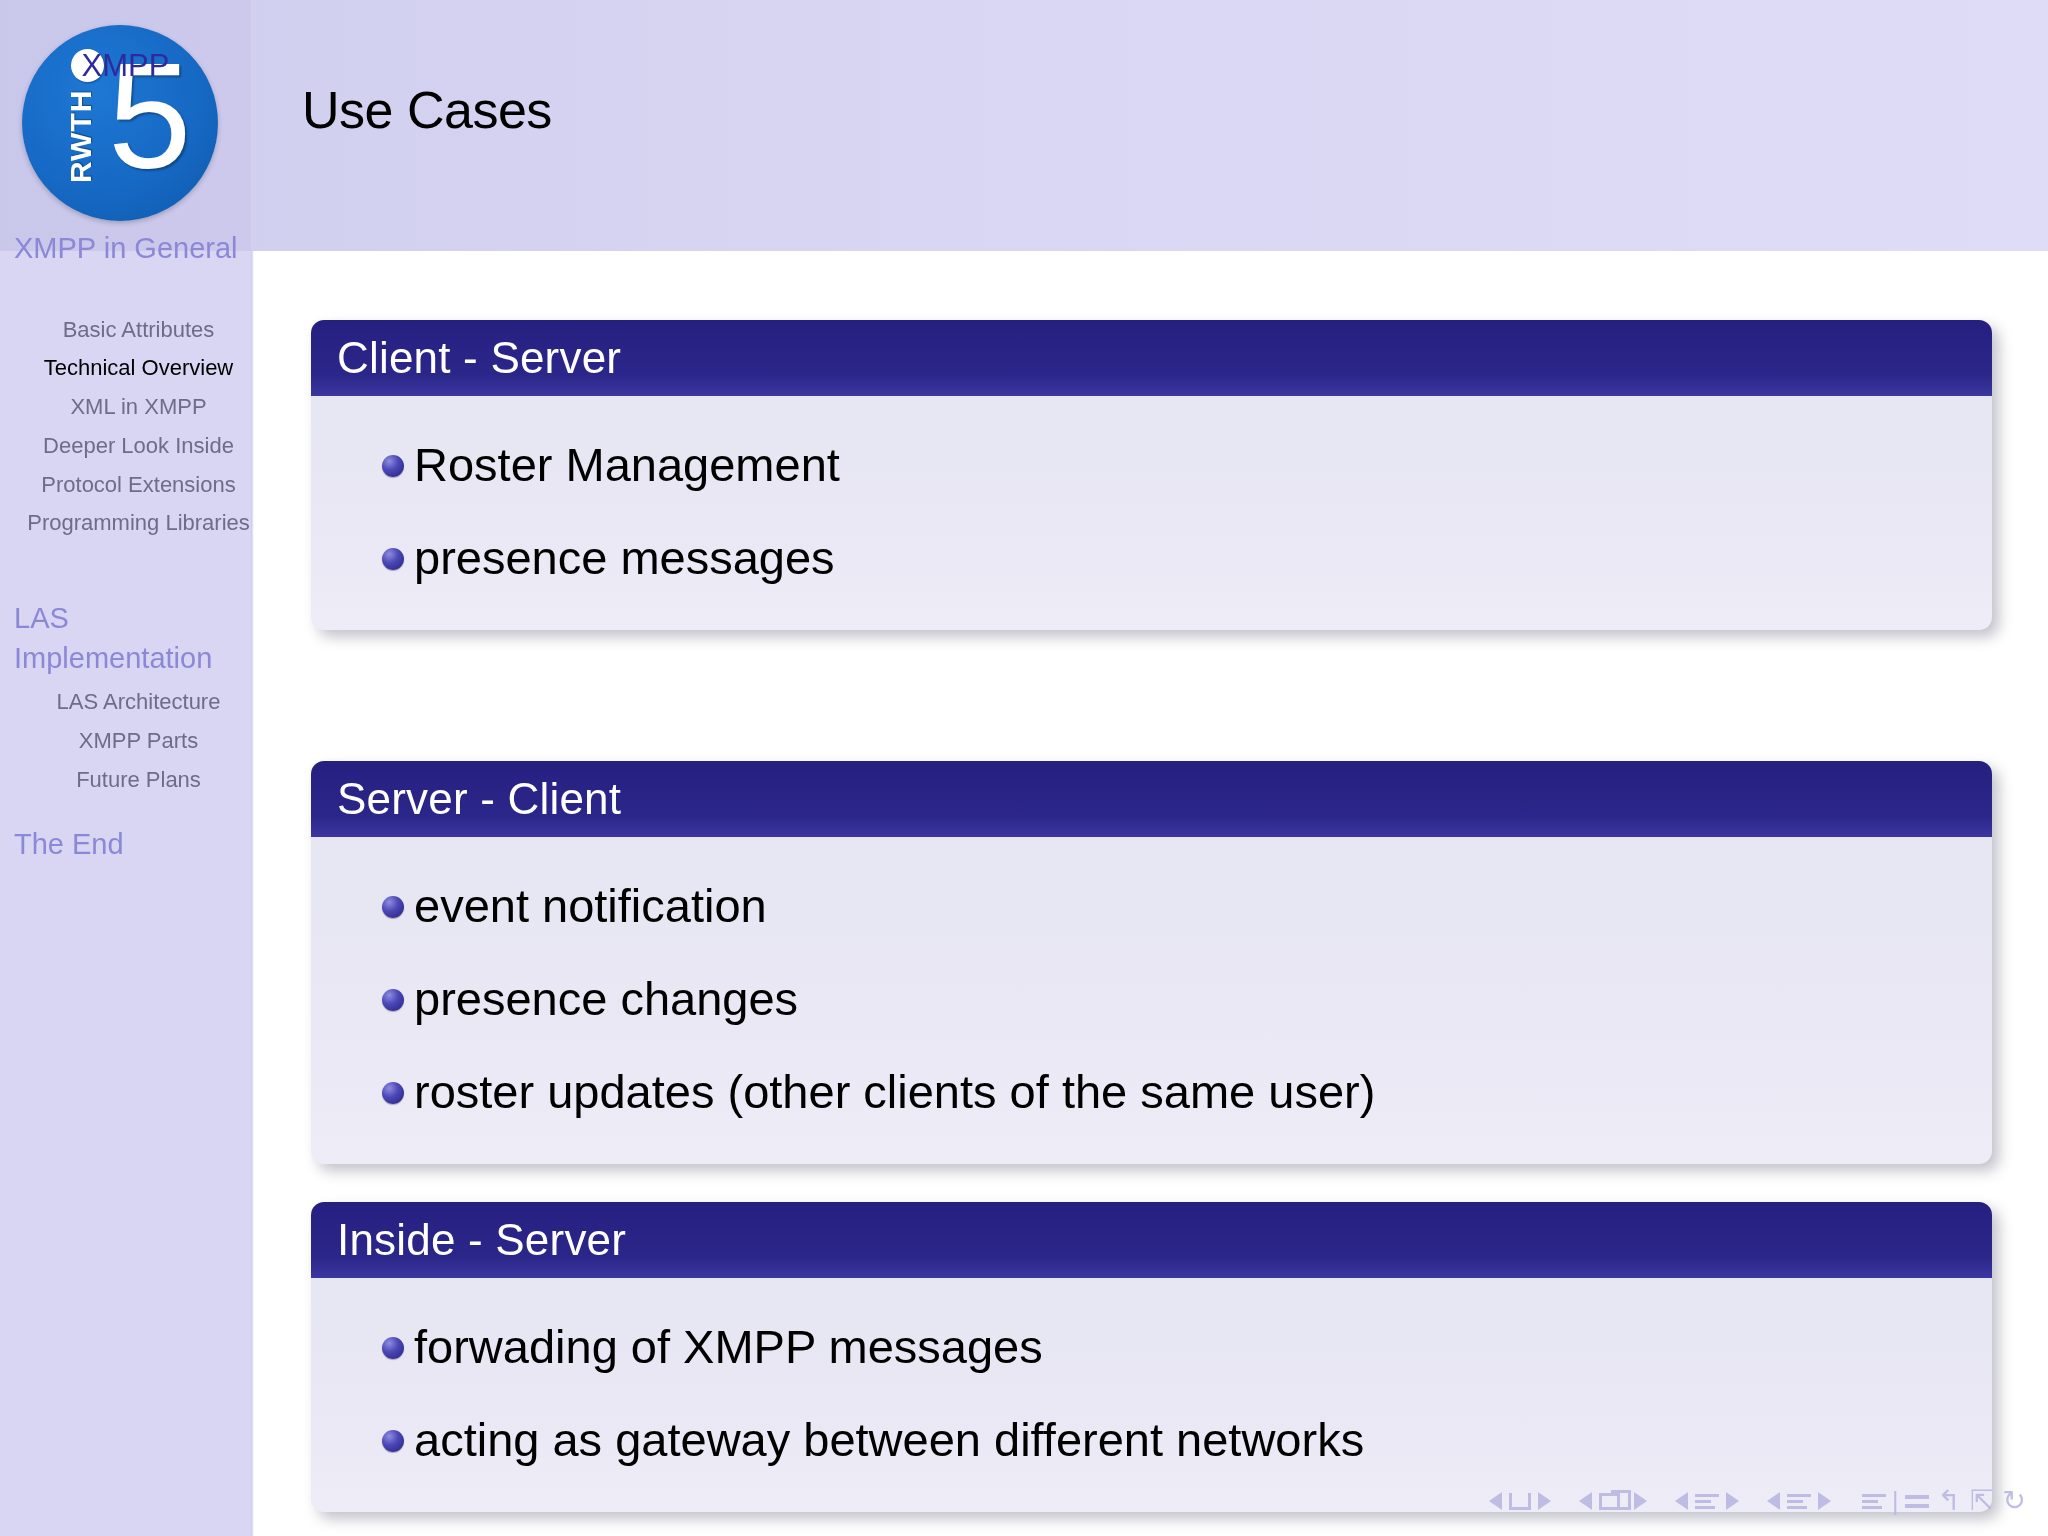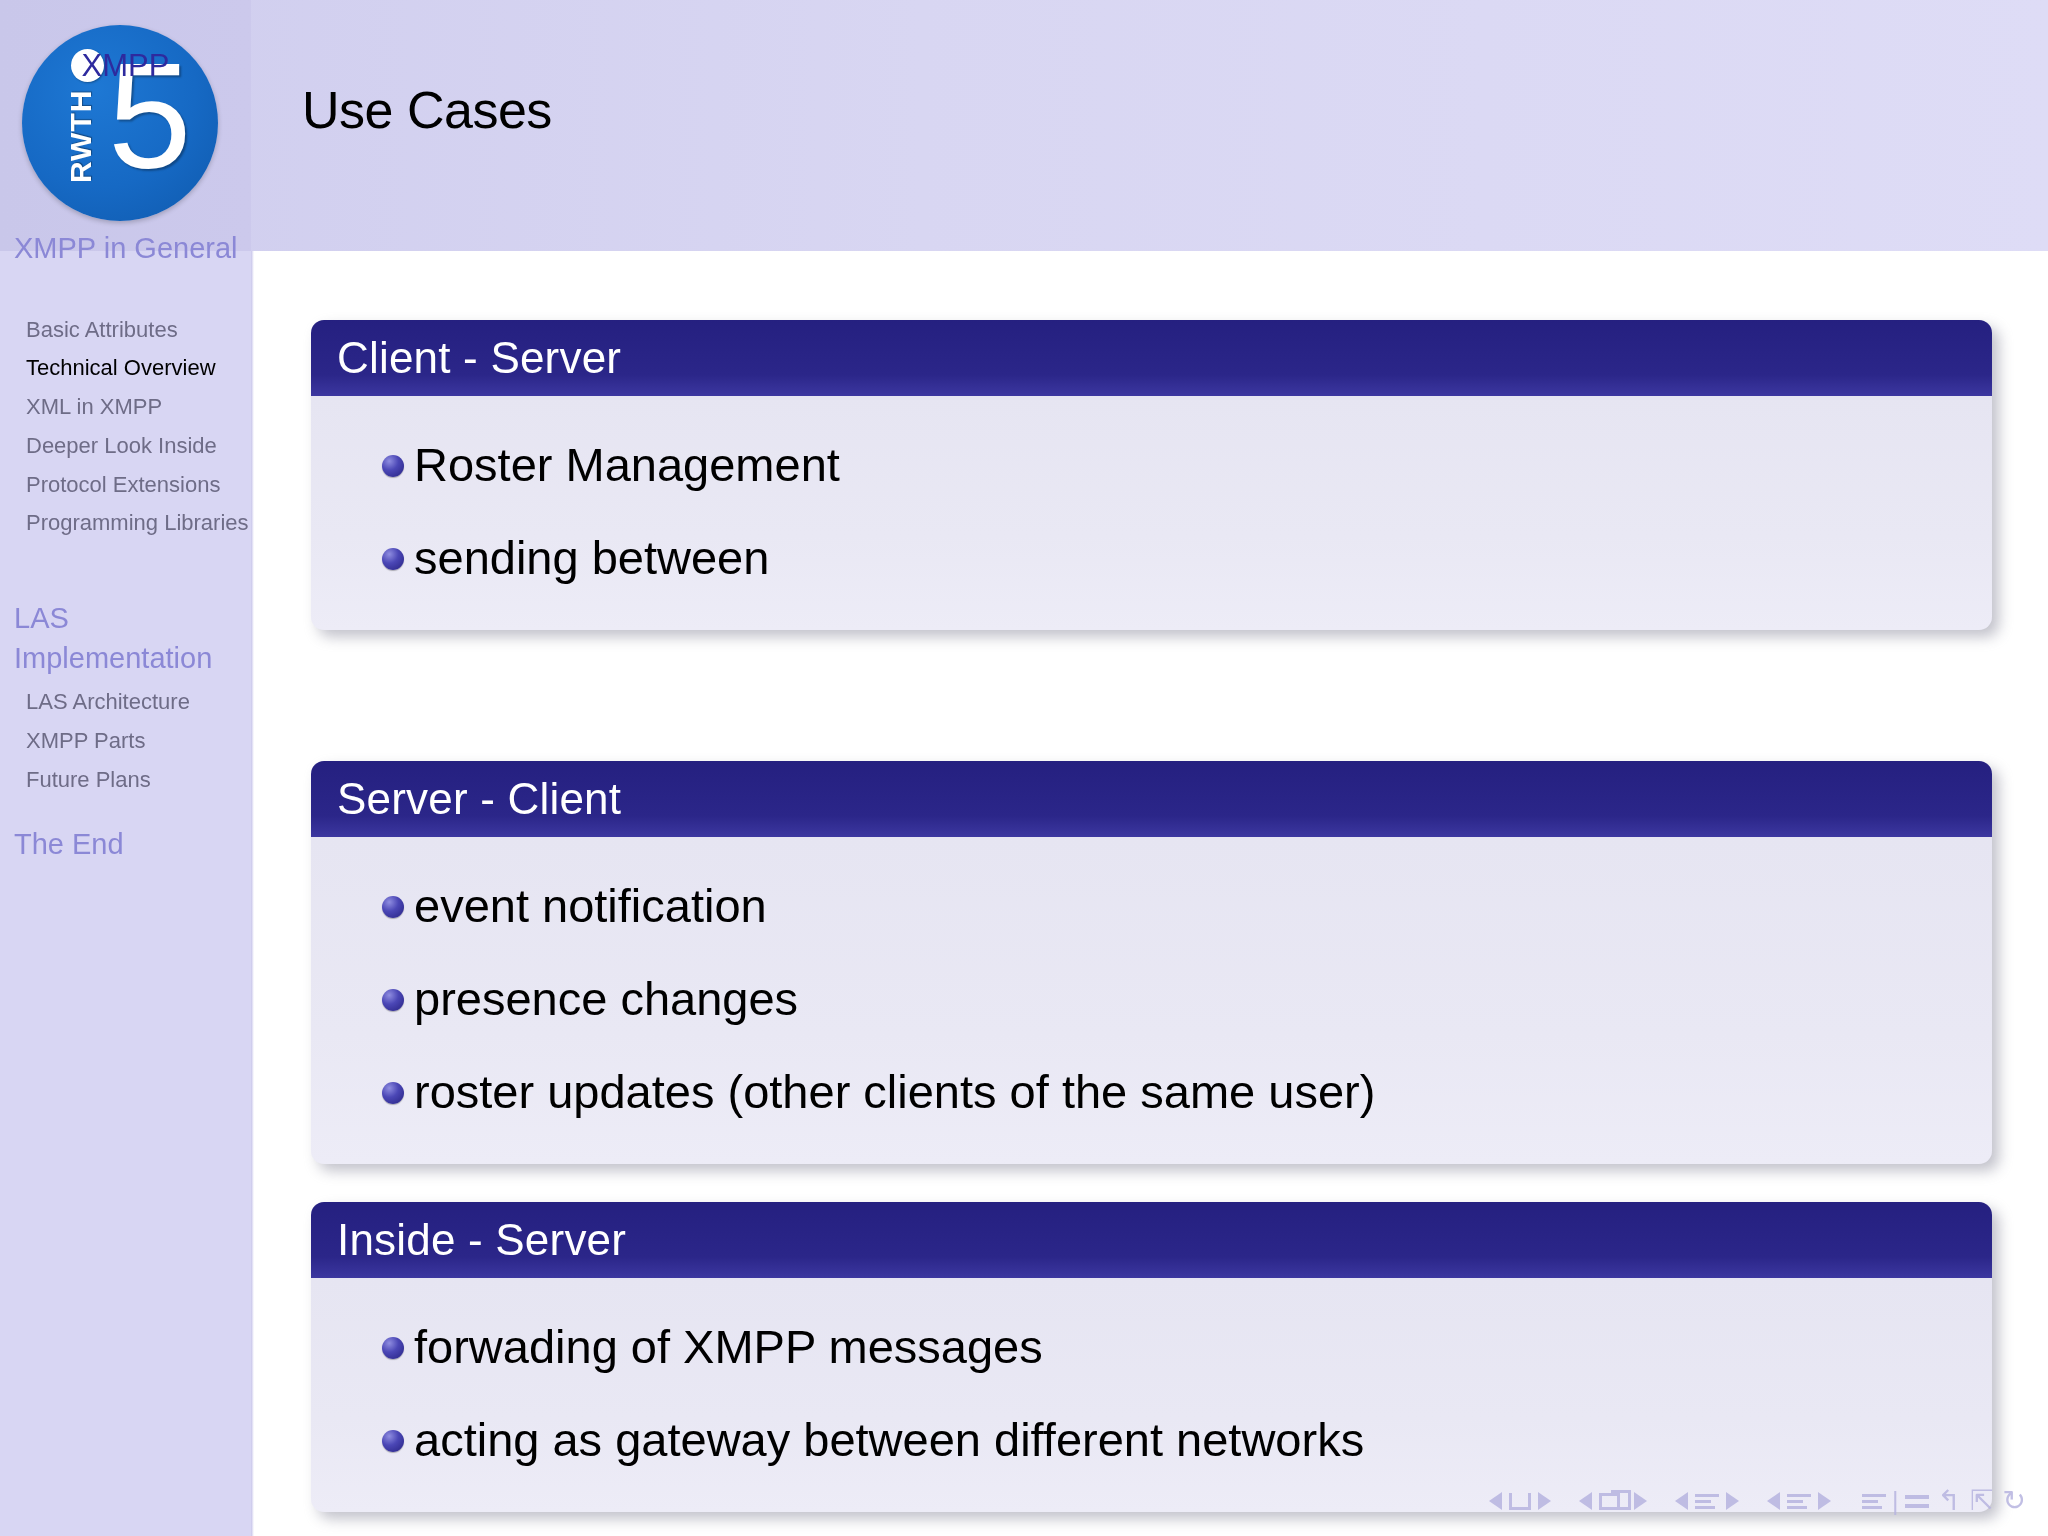--- a/index.html
+++ b/index.html
@@ -119,20 +119,21 @@
   }
 
   .side-item {
     position: absolute;
     left: 26px;
     width: 225px;
     color: #6e6c87;
     font-size: 22px;
     line-height: 39px;
     white-space: nowrap;
+    text-align: center;
   }
   .side-item.wrap { white-space: normal; line-height: 38px; }
   .side-item.active { color: #000000; }
 
   
   .block {
     position: absolute;
     left: 311px;
     width: 1681px;
     filter: drop-shadow(7px 7px 7px rgba(120,120,140,0.45));
@@ -263,21 +264,21 @@
   <div class="side-item" style="top:721px;">XMPP Parts</div>
   <div class="side-item" style="top:760px;">Future Plans</div>
 
   <div class="side-section" style="top:824px;">The End</div>
 
   <div class="block" style="top:320px;">
     <div class="block-title">Client - Server</div>
     <div class="block-body">
       <ul class="bullets">
         <li>Roster Management</li>
-        <li>sending between</li>
+        <li>presence messages</li>
       </ul>
     </div>
   </div>
 
   <div class="block" style="top:761px;">
     <div class="block-title">Server - Client</div>
     <div class="block-body">
       <ul class="bullets">
         <li>event notification</li>
         <li>presence changes</li>

